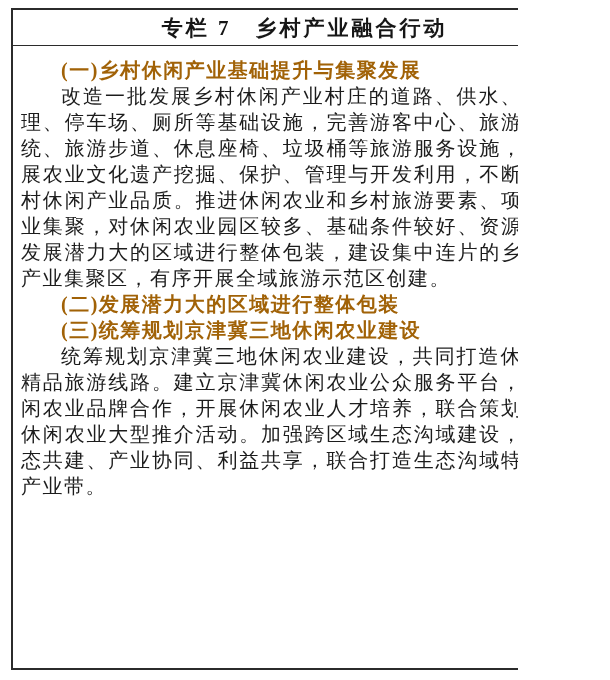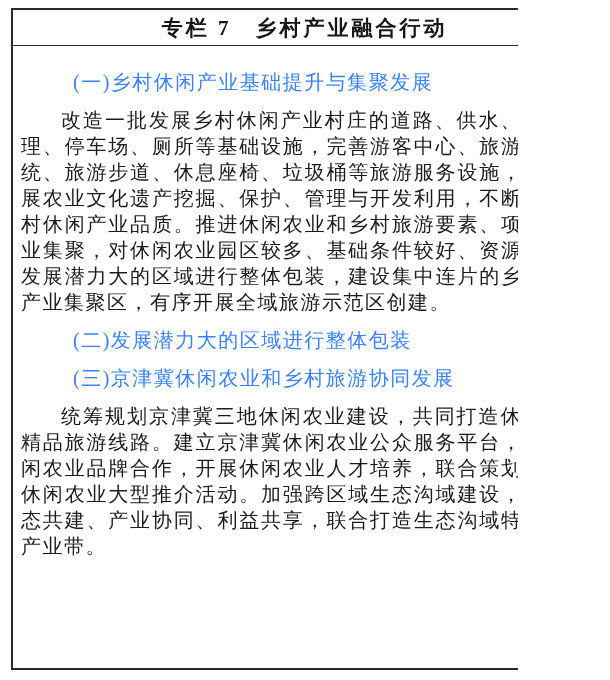--- a/index.html
+++ b/index.html
@@ -42,26 +42,26 @@
     color: #161616;
   }
   .panel-body {
     box-sizing: border-box;
     padding: 11px 8px 6px 8px;
     font-size: 20px;
     line-height: 26px;
     letter-spacing: 1.5px;
   }
   .sec-heading {
-    margin: 12px;
+    margin: 0;
     font-size: 20px;
-    font-weight: 400;
+    font-weight: 700;
     text-indent: 2em;
     white-space: nowrap;
-    color: #3b82f6;
+    color: #a16207;
   }
   .sec-para {
     margin: 0;
     text-indent: 2em;
     text-align: justify;
     text-justify: inter-character;
     color: #1c1c1c;
   }
 </style>
 </head>
@@ -74,18 +74,18 @@
       <span class="panel-title-text">专栏 7　乡村产业融合行动</span>
     </div>
 
     <div class="panel-body">
 
       <h3 class="sec-heading">(一)乡村休闲产业基础提升与集聚发展</h3>
       <p class="sec-para">改造一批发展乡村休闲产业村庄的道路、供水、污水处理、停车场、厕所等基础设施，完善游客中心、旅游导览系统、旅游步道、休息座椅、垃圾桶等旅游服务设施，大力开展农业文化遗产挖掘、保护、管理与开发利用，不断提升乡村休闲产业品质。推进休闲农业和乡村旅游要素、项目、产业集聚，对休闲农业园区较多、基础条件较好、资源独特、发展潜力大的区域进行整体包装，建设集中连片的乡村休闲产业集聚区，有序开展全域旅游示范区创建。</p>
 
       <h3 class="sec-heading">(二)发展潜力大的区域进行整体包装</h3>
 
-      <h3 class="sec-heading">(三)京津冀休闲农业和乡村旅游协同发展</h3>
+      <h3 class="sec-heading">(三)统筹规划京津冀三地休闲农业建设</h3>
       <p class="sec-para">统筹规划京津冀三地休闲农业建设，共同打造休闲农业精品旅游线路。建立京津冀休闲农业公众服务平台，加强休闲农业品牌合作，开展休闲农业人才培养，联合策划和举办休闲农业大型推介活动。加强跨区域生态沟域建设，推动生态共建、产业协同、利益共享，联合打造生态沟域特色休闲产业带。</p>
 
     </div>
   </div>
 </div>
 
 </body></html>

